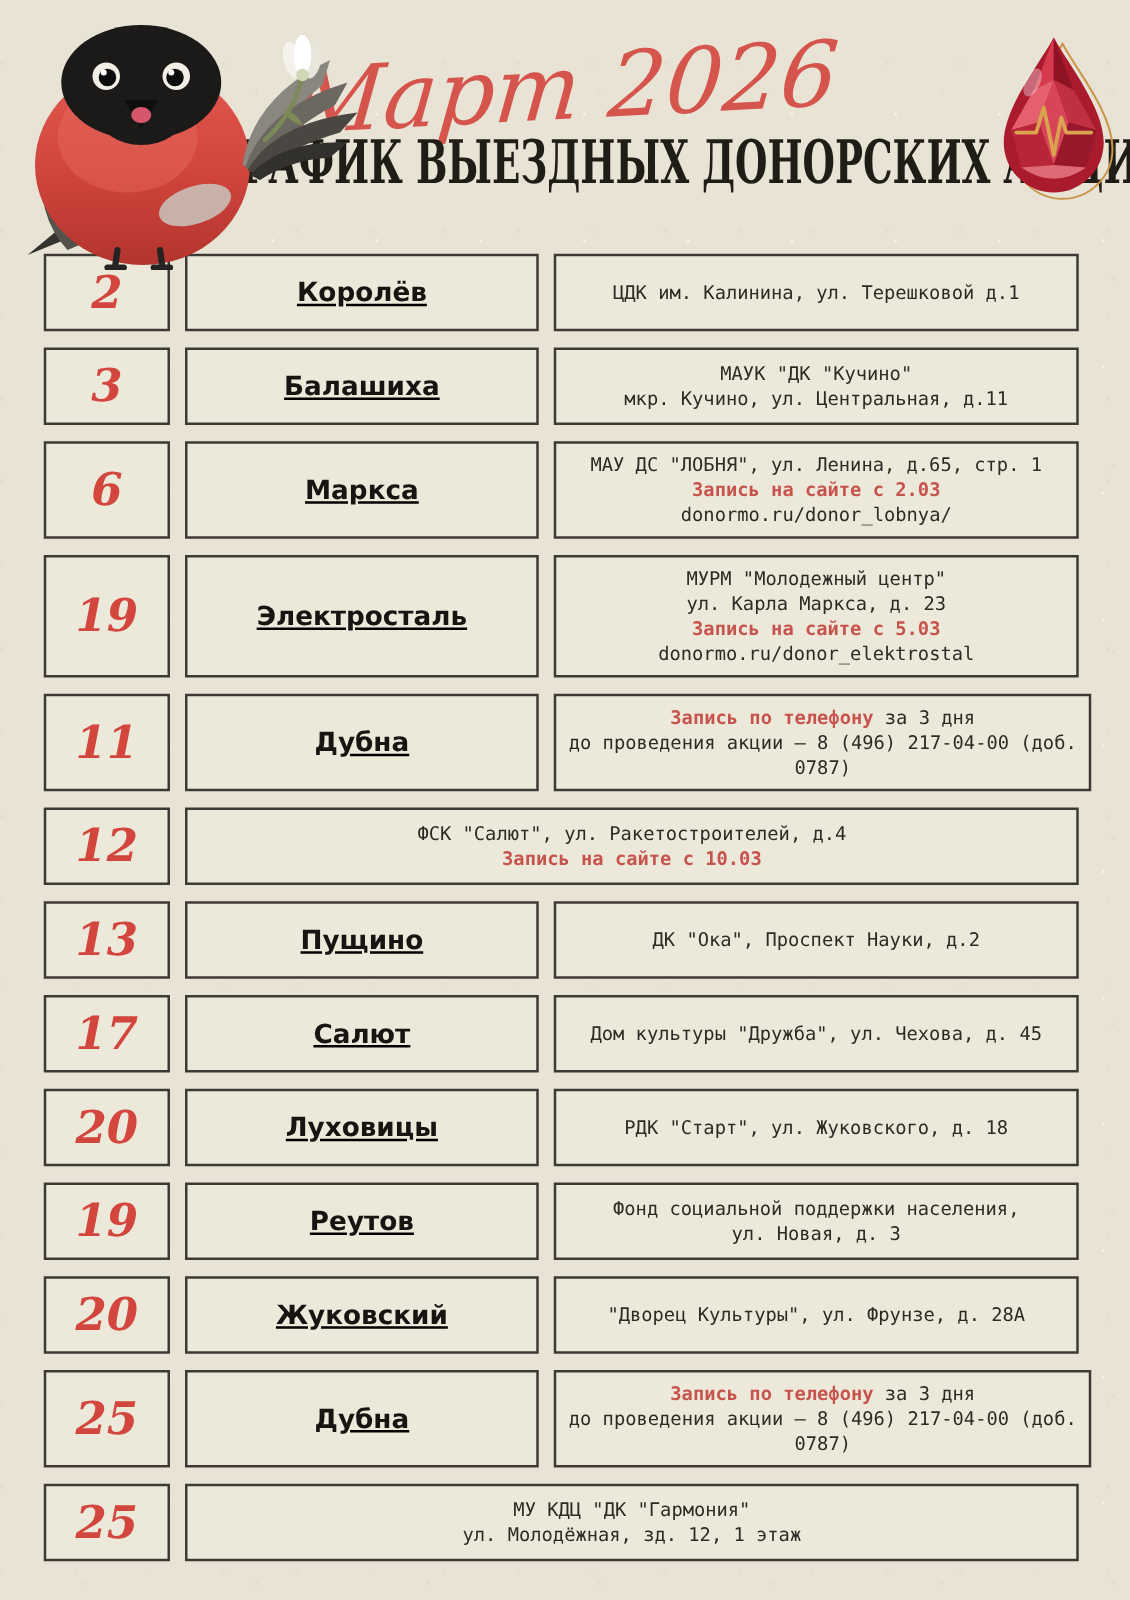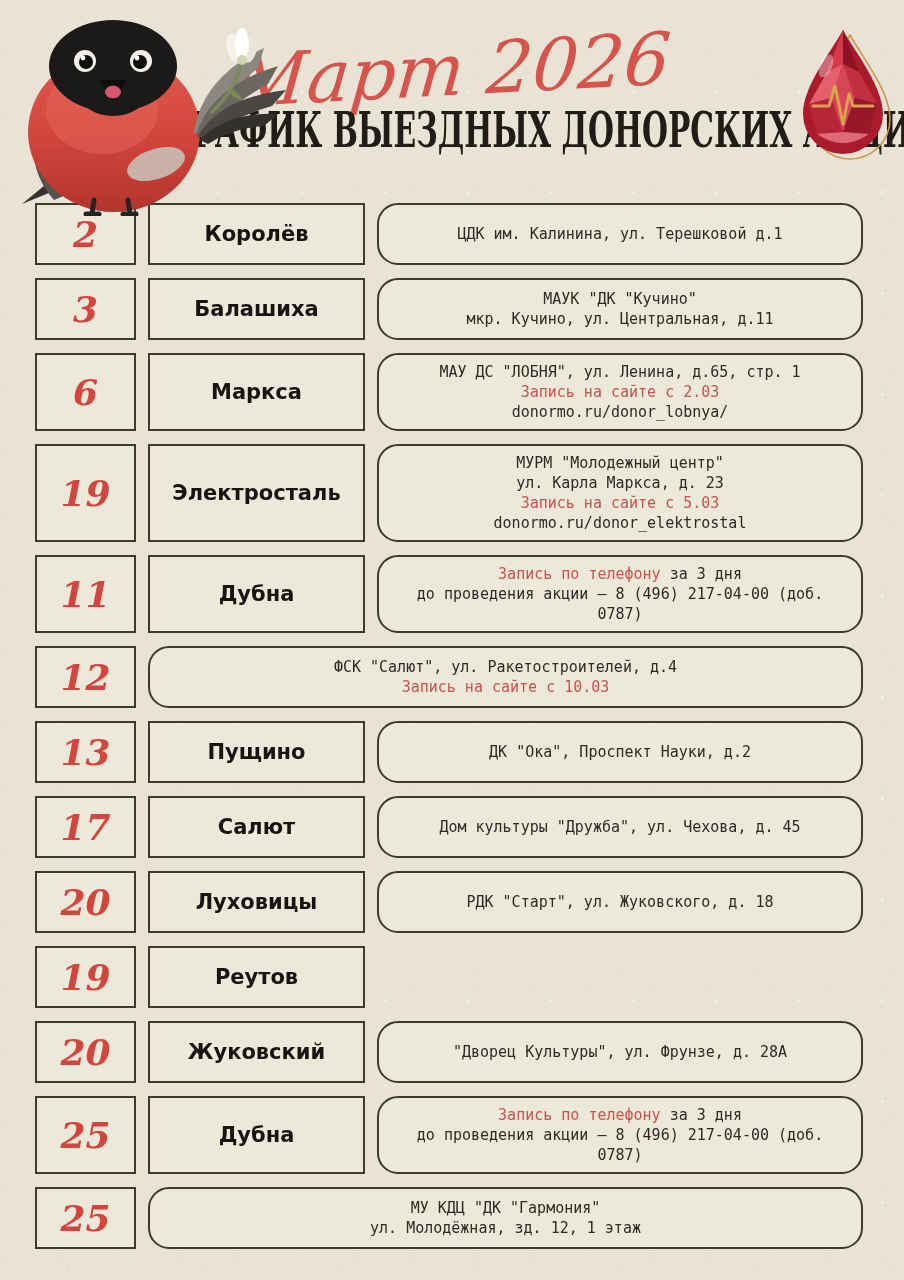--- a/index.html
+++ b/index.html
@@ -35,36 +35,36 @@
     display:flex;flex-direction:column;gap:13px;z-index:1;
   }
   .row{display:flex;gap:12px;min-height:62px;}
   .cell{
     background:var(--cell_bg,#ece8da);
     border:2px solid var(--border,#3c3a33);
     box-sizing:border-box;
     display:flex;align-items:center;justify-content:center;
   }
   .date-cell{width:101px;flex:none;}
-  .city-cell{width:217px;flex:none;}
-  .loc-cell{flex:1;flex-direction:column;padding:7px 10px;border-radius:21px;}
+  .city-cell{width:283px;flex:none;text-decoration:underline;}
+  .loc-cell{flex:1;flex-direction:column;padding:7px 10px;}
   .date-num{
     font-family:"DejaVu Serif",serif;font-weight:bold;font-style:italic;
     font-size:36px;color:var(--date_red,#d2463e);line-height:1;
   }
   .city-name{
     font-family:"DejaVu Sans","Liberation Sans",sans-serif;font-weight:bold;
     font-size:21px;color:#171512;text-align:center;line-height:1.15;
   }
   .loc-line{
     font-family:"DejaVu Sans Mono","Liberation Mono",monospace;
     font-size:15px;line-height:20px;color:var(--text_dark,#2e2b25);
     text-align:center;white-space:nowrap;
   }
-  .loc-line .accent{color:var(--accent_red,#c7534d);font-weight:normal;}
+  .loc-line .accent{color:var(--accent_red,#c7534d);font-weight:bold;}
 </style>
 </head>
 <body>
 
 <div class="page" style="--paper: #e8e3d5; --cell_bg: #ece8da; --border: #3c3a33; --date_red: #d2463e; --accent_red: #c7534d; --script_red: #d5544c; --text_dark: #2e2b25; --title_black: #201c16;">
 
   <svg class="mascot" width="310" height="202" viewBox="0 0 310 202" aria-hidden="true">
     <defs>
       <linearGradient id="bodyGrad" x1="0" y1="0" x2="0" y2="1">
         <stop offset="0" stop-color="#e25a50"></stop>
@@ -257,20 +257,24 @@
         </div>
     </div>
 
     <div class="row">
       <div class="cell date-cell">
         <span class="date-num">19</span>
       </div>
       <div class="cell city-cell">
         <span class="city-name">Реутов</span>
       </div>
+      <div class="cell loc-cell">
+          <div class="loc-line"><span>Фонд социальной поддержки населения,</span></div>
+          <div class="loc-line"><span>ул. Новая, д. 3</span></div>
+        </div>
     </div>
 
     <div class="row">
       <div class="cell date-cell">
         <span class="date-num">20</span>
       </div>
       <div class="cell city-cell">
         <span class="city-name">Жуковский</span>
       </div>
       <div class="cell loc-cell">

